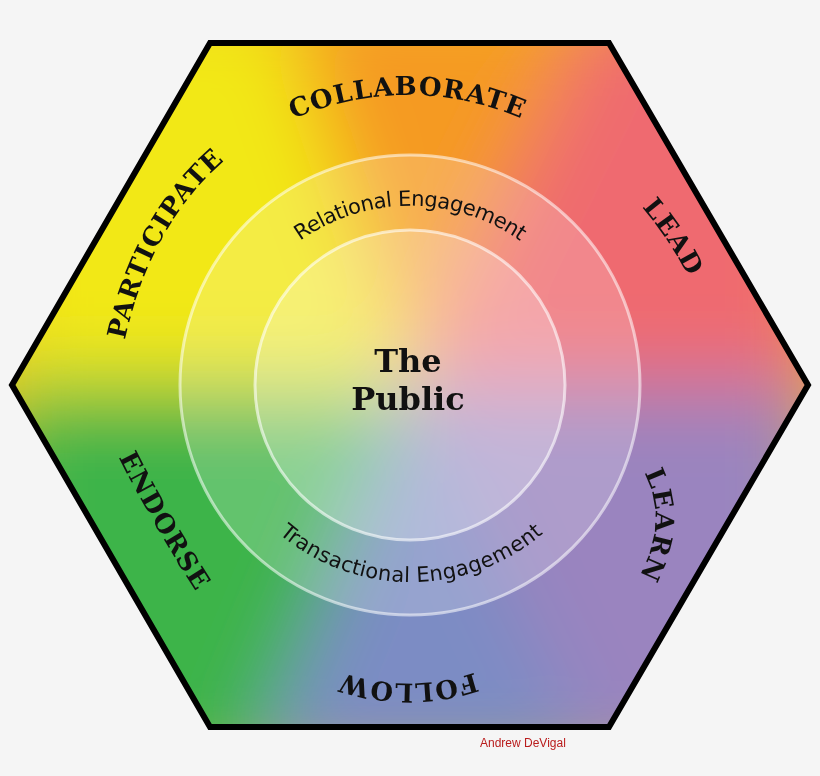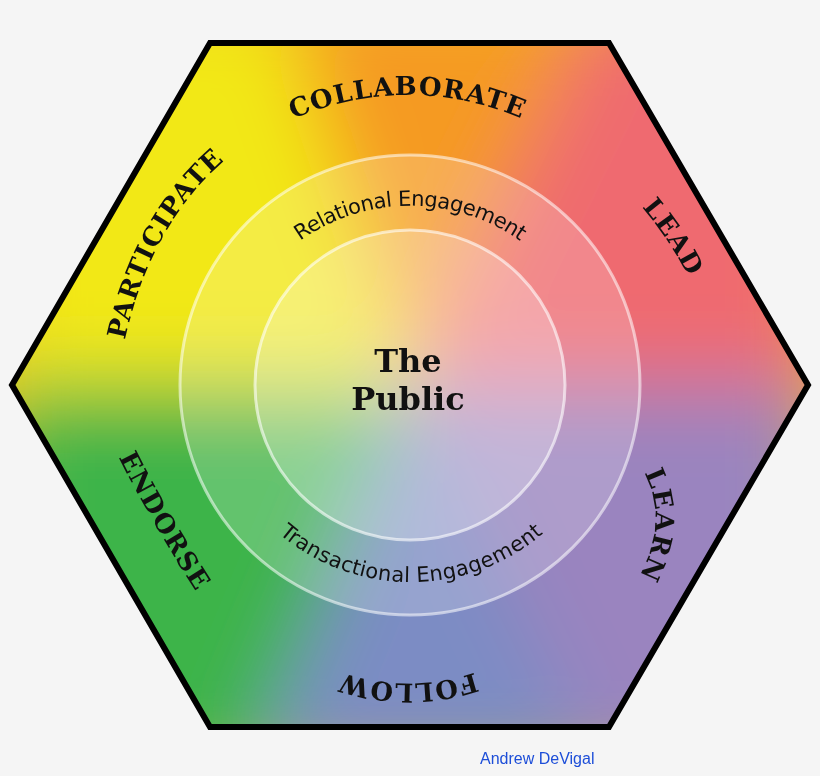--- a/index.html
+++ b/index.html
@@ -1,21 +1,21 @@
 <!DOCTYPE html>
 <html><head>
 <meta charset="utf-8">
 <style>
   html, body { margin:0; padding:0; background:#f5f5f5; }
   body { width:820px; height:776px; position:relative; overflow:hidden; }
   #diagram { position:absolute; left:0; top:0; width:820px; height:776px; }
   .outer-label { font-family:"DejaVu Serif", serif; font-weight:bold; font-size:26px; fill:#111; letter-spacing:1px; }
   .ring-label { font-family:"DejaVu Sans", sans-serif; font-size:21px; fill:#111; letter-spacing:-0.5px; }
   .center-label { font-family:"DejaVu Serif", serif; font-weight:bold; font-size:32px; fill:#111; }
-  .credit { position:absolute; left:480px; top:736px; font-family:"Liberation Sans", sans-serif; font-size:16px; color:#1d4ed8;margin-top:14px; }
+  .credit { position:absolute; left:480px; top:736px; font-family:"Liberation Sans", sans-serif; font-size:12px; color:#b91c1c; }
 </style>
 </head>
 <body>
 
 <svg id="diagram" viewBox="0 0 820 776" xmlns="http://www.w3.org/2000/svg">
   <defs>
     <clipPath id="hexClip">
       <polygon points="210,43 609,43 808,385 609,727 210,727 12,385"></polygon>
     </clipPath>
     <filter id="blurF" x="-20%" y="-20%" width="140%" height="140%">

